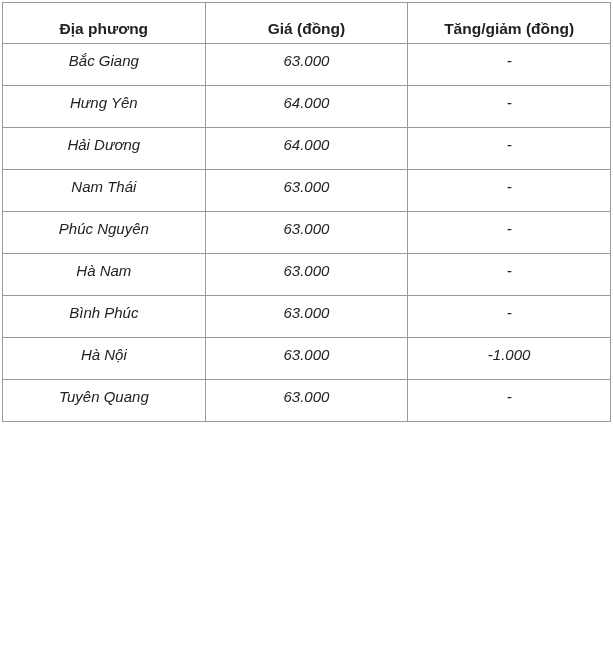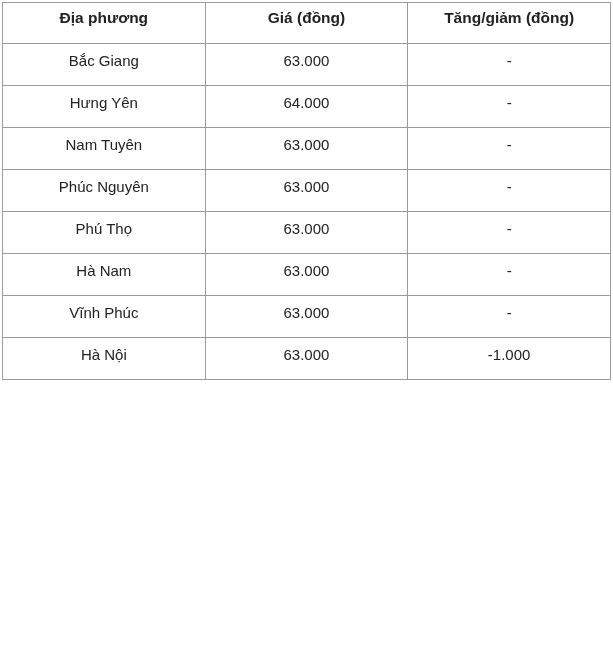--- a/index.html
+++ b/index.html
@@ -15,27 +15,28 @@
   th, td {
     border: 1px solid #9a9a9a;
     text-align: center;
     vertical-align: top;
     padding: 0;
   }
   th {
     height: 41px;
     font-weight: bold;
     font-size: 15.5px;
-    padding-top: 6px;
+    padding-top: 17px;
     box-sizing: border-box;
   }
   td {
     height: 42px;
     padding-top: 8px;
     box-sizing: border-box;
+    font-style: italic;
   }
   col.c1 { width: 203px; }
   col.c2 { width: 203px; }
   col.c3 { width: 203px; }
 </style>
 </head>
 <body>
 
 <table>
   <colgroup>
@@ -55,43 +56,48 @@
         <td>Bắc Giang</td>
         <td>63.000</td>
         <td>-</td>
       </tr>
     <tr>
         <td>Hưng Yên</td>
         <td>64.000</td>
         <td>-</td>
       </tr>
     <tr>
-        <td>Nam Tuyên</td>
+        <td>Hải Dương</td>
+        <td>64.000</td>
+        <td>-</td>
+      </tr>
+    <tr>
+        <td>Nam Thái</td>
         <td>63.000</td>
         <td>-</td>
       </tr>
     <tr>
         <td>Phúc Nguyên</td>
         <td>63.000</td>
         <td>-</td>
       </tr>
     <tr>
-        <td>Phú Thọ</td>
-        <td>63.000</td>
-        <td>-</td>
-      </tr>
-    <tr>
         <td>Hà Nam</td>
         <td>63.000</td>
         <td>-</td>
       </tr>
     <tr>
-        <td>Vĩnh Phúc</td>
+        <td>Bình Phúc</td>
         <td>63.000</td>
         <td>-</td>
       </tr>
     <tr>
         <td>Hà Nội</td>
         <td>63.000</td>
         <td>-1.000</td>
       </tr>
+    <tr>
+        <td>Tuyên Quang</td>
+        <td>63.000</td>
+        <td>-</td>
+      </tr>
   </tbody>
 </table>
 
 </body></html>

